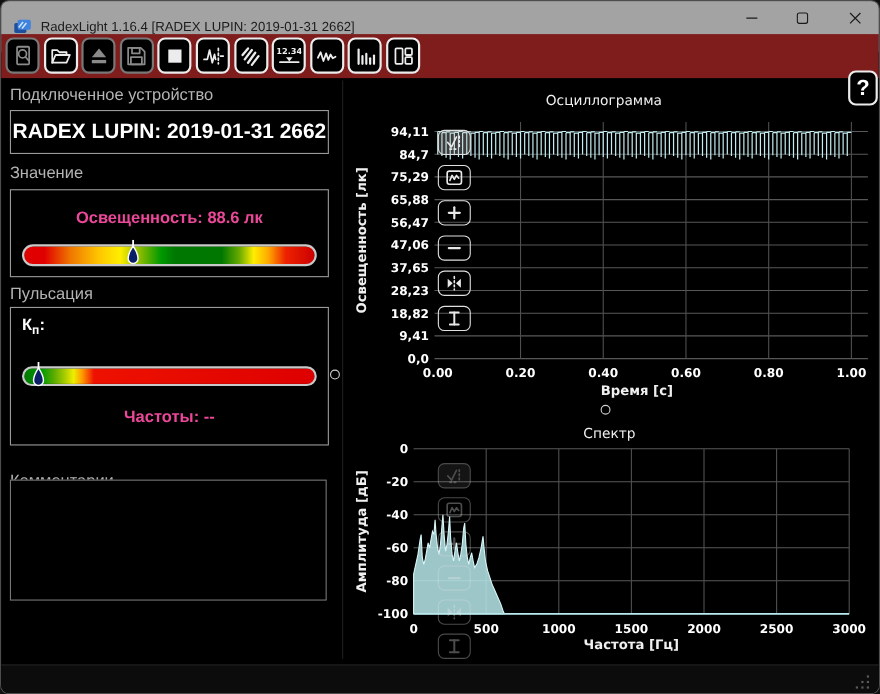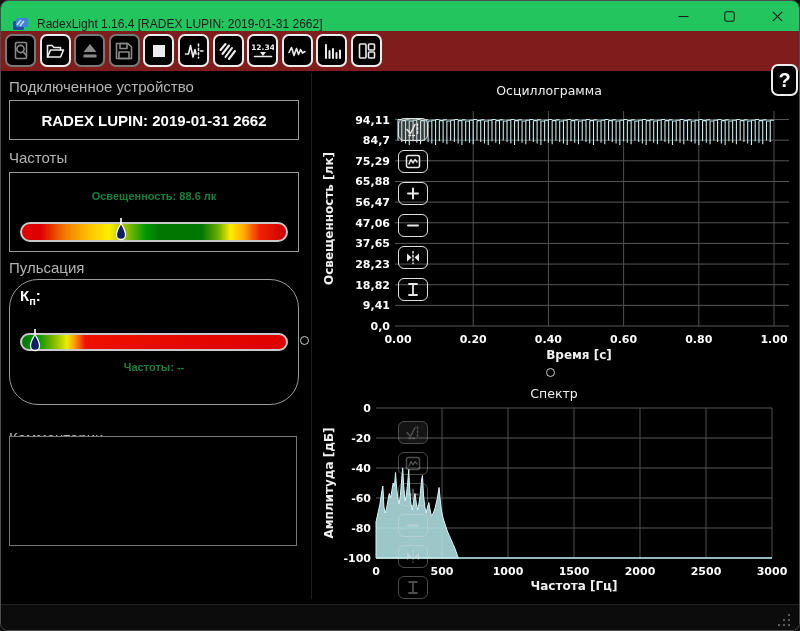--- a/index.html
+++ b/index.html
@@ -3,21 +3,21 @@
 <meta charset="utf-8">
 <style>
   * { box-sizing: border-box; margin: 0; padding: 0; }
   html,body { background:#111; }
   body { width:800px; height:631px; font-family:"Liberation Sans", sans-serif; }
   #window { position:relative; width:800px; height:631px; background:#000;
             border:1px solid #4d4d4d; border-radius:8px; overflow:hidden; }
 
   
   #titlebar { position:absolute; left:0; top:0; width:100%; height:46px;
-              background:#22c55e; display:flex; align-items:center; }
+              background:#a3a3a3; display:flex; align-items:center; }
   #app-icon { margin:0 8px 0 11px; display:flex; }
   #title-text { font-size:12px; color:#1c1c1c; }
   .win-ctl { position:absolute; top:0; width:46px; height:30px; display:flex;
              align-items:center; justify-content:center; cursor:default; }
   #btn-min { left:659px; } #btn-max { left:705px; } #btn-close { left:753px; }
 
   
   #toolbar { position:absolute; left:0; top:30px; width:100%; height:40px; background:#7f1d1d; }
   .tb-btn { position:absolute; top:3px; width:31px; height:33px; background:#000;
             border:2px solid #ececec; border-radius:7px; display:flex;
@@ -36,38 +36,38 @@
   #help-btn { position:absolute; left:770px; top:33px; width:27px; height:32px;
               background:#000; border:2px solid #ececec; border-radius:7px; color:#fff;
               font-size:20px; font-weight:bold; display:flex; align-items:center;
               justify-content:center; cursor:pointer; }
 
   
   .sec-label { position:absolute; left:8px; color:#b4b4b4; font-size:15px; }
   .panel-box { position:absolute; left:8px; width:290px; background:#000;
                border:1px solid #9b9b9b; }
   #device-box { top:99px; height:40px; display:flex; align-items:center; justify-content:center;
-                color:#fff; font-weight:bold; font-size:15px; }
+                color:#fff; font-weight:bold; font-size:19px; }
   #value-box { top:171px; height:80px; }
-  .reading { position:absolute; width:100%; text-align:center; color:#15803d;
-             font-weight:bold; font-size:11px; }
+  .reading { position:absolute; width:100%; text-align:center; color:#ec4899;
+             font-weight:bold; font-size:15px; }
   .grad-bar { position:absolute; left:10px; width:268px; border:2px solid #c9c9c9;
               border-radius:10px; }
   #value-bar { top:49px; height:20px;
     background:linear-gradient(to right,#e00000 0%,#e00000 7%,#f07800 16%,#ffc800 26%,
       #ffee00 33%,#88bb00 40%,#009900 47%,#007700 52%,#007700 68%,#66aa00 74%,
       #ffee00 79%,#ffaa00 84%,#ee2200 90%,#cc0000 100%); }
-  #pulsation-box { top:278px; height:126px;border-radius:29px; }
+  #pulsation-box { top:278px; height:126px; }
   #kp-label { position:absolute; left:10px; top:7px; color:#fff; font-weight:bold; font-size:15px; }
   #kp-label sub { font-size:11px; }
   #kp-value { top:16px; }
   #pulsation-bar { top:53px; height:18px;
     background:linear-gradient(to right,#007700 0%,#009900 6%,#55aa00 10%,#aacc00 14%,
       #eeee00 17%,#ff9900 20%,#ee1100 24%,#dd0000 100%); }
-  #freq-text { top:81px; }
+  #freq-text { top:91px; }
   .droplet { position:absolute; top:-6px; width:12px; height:27px; pointer-events:none; }
   #comments-area { position:absolute; left:8px; top:435px; width:288px; height:110px;
                    background:#000; border:1px solid #777; color:#ddd; font-size:14px;
                    resize:none; outline:none; font-family:"Liberation Sans",sans-serif; }
 
   
   .split-handle { position:absolute; width:9px; height:9px; border:1.5px solid #cfcfcf;
                   border-radius:50%; background:#000; cursor:pointer; }
   #vsplit-line { position:absolute; left:310px; top:72px; width:1px; height:526px; background:#1e1e1e; }
 
@@ -205,21 +205,21 @@
     <button id="help-btn">
       <span>?</span>
     </button>
   </div>
 
   <div class="sec-label" style="top:77px">Подключенное устройство</div>
   <div class="panel-box" id="device-box">
     <span>RADEX LUPIN: 2019-01-31 2662</span>
   </div>
 
-  <div class="sec-label" style="top:148px">Частоты</div>
+  <div class="sec-label" style="top:148px">Значение</div>
   <div class="panel-box" id="value-box">
     <div class="reading" style="top:17px">Освещенность: 88.6 лк</div>
     <div class="grad-bar" id="value-bar">
       <svg class="droplet" id="value-marker" viewBox="0 0 12 27" style="left: calc(37.5% - 6px);">
         <rect x="5.2" y="0" width="1.6" height="7.5" fill="#fff"></rect>
         <path d="M6 5.5 C6 5.5 1.5 12.5 1.5 17 A4.5 4.5 0 0 0 10.5 17 C10.5 12.5 6 5.5 6 5.5 Z" fill="#0b1f66" stroke="#fff" stroke-width="1.3"></path>
       </svg>
     </div>
   </div>
 

